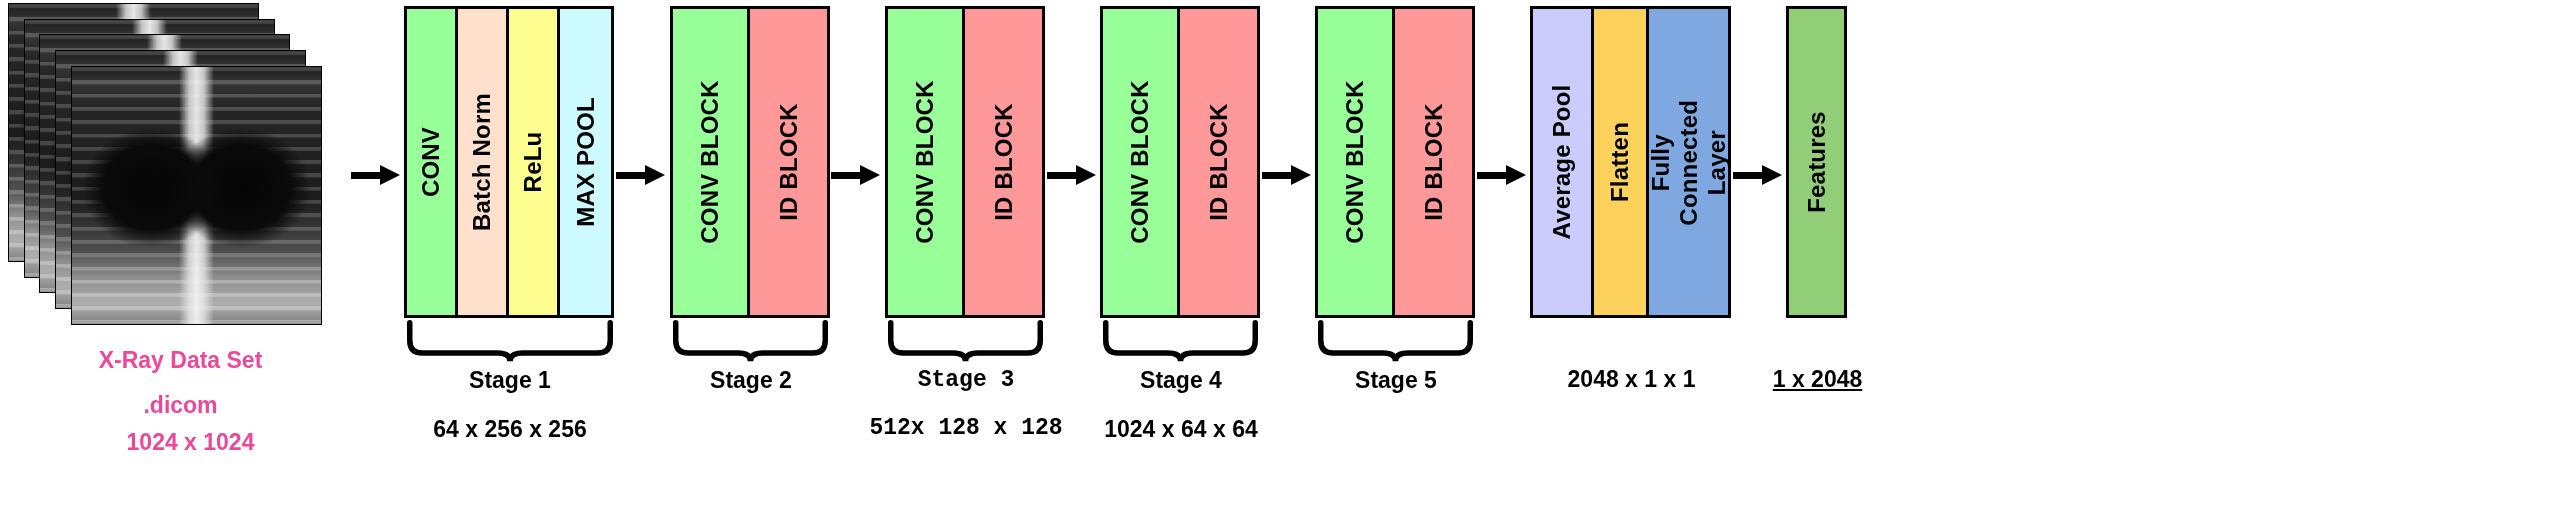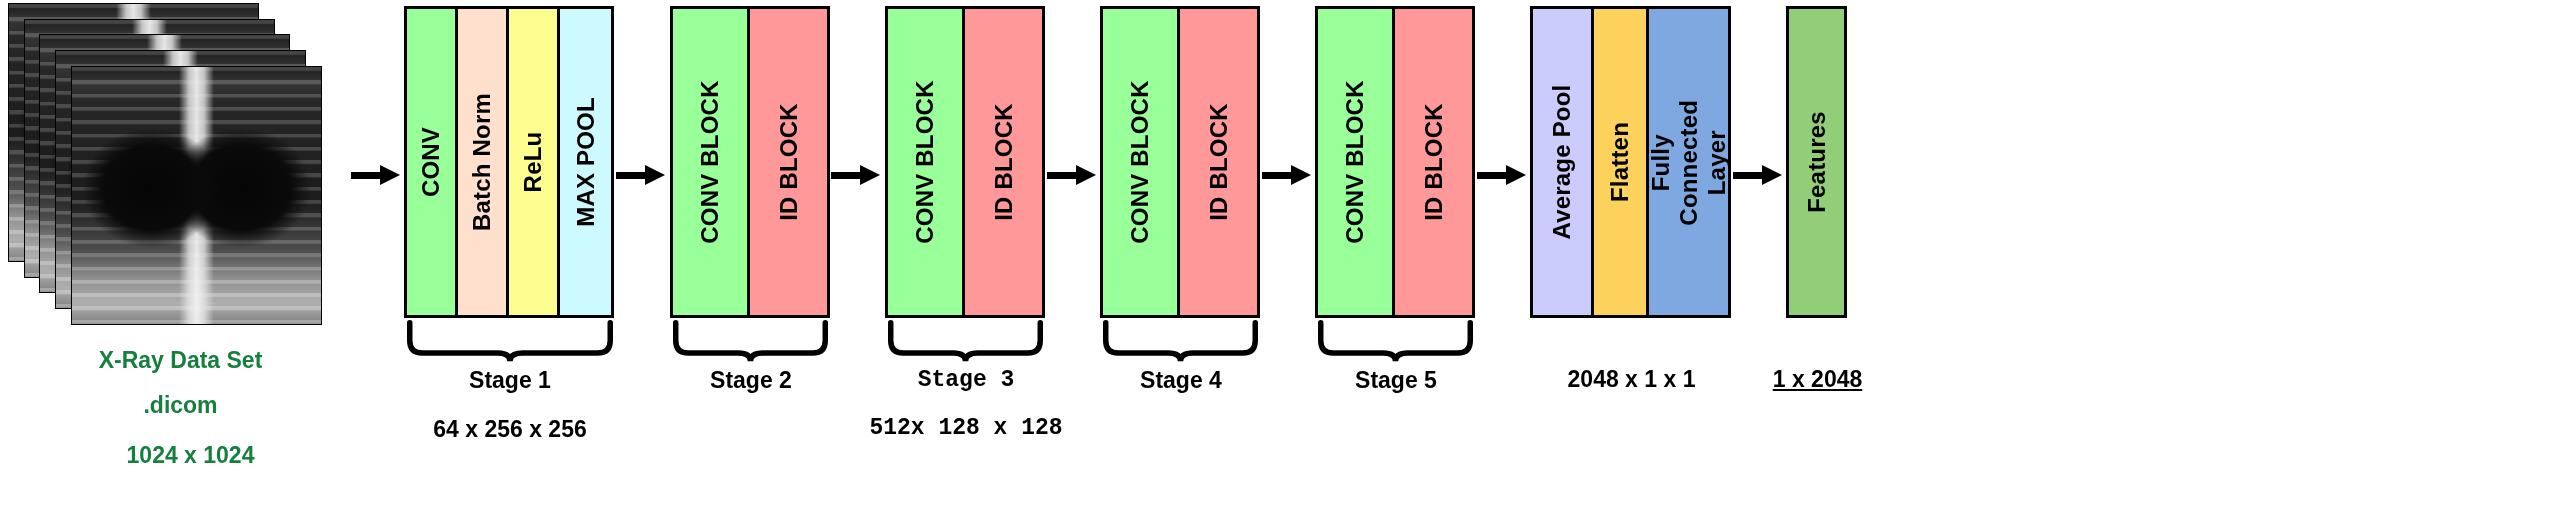--- a/index.html
+++ b/index.html
@@ -66,26 +66,26 @@
   .xray-sheet.s3 { left: 47px; top: 47px; }
   .xray-sheet.s4 { left: 63px; top: 63px; }
 
   .dataset-caption {
     position: absolute;
     left: 0px;
     top: 344px;
     width: 361px;
     text-align: center;
     font-weight: bold;
-    color: #15803d;
+    color: #ec4899;
     line-height: 1.42;
   }
   .dataset-caption .line1 { font-size: 23px; }
   .dataset-caption .line2 { font-size: 23px; margin-top: 12.6px; }
-  .dataset-caption .line3 { font-size: 23px; margin-top: 17px; padding-left: 20px; }
+  .dataset-caption .line3 { font-size: 23px; margin-top: 4px; padding-left: 20px; }
 
   
   .arrow {
     position: absolute;
     height: 8.6px;
     top: 170px;
   }
   .arrow .shaft {
     position: absolute;
     left: 0;
@@ -268,20 +268,21 @@
           </div>
         </div>
       </div>
       <div class="brace" style="left: 1103px; width: 155px;">
         <svg viewBox="0 0 198 56" preserveAspectRatio="none">
           <path d="M 3.5 3.5 L 3.5 26 Q 3.5 42 19.5 42 L 83 42 Q 99 42 99 52.5 Q 99 42 115 42 L 178.5 42 Q 194.5 42 194.5 26 L 194.5 3.5" fill="none" stroke="#000" stroke-width="7" stroke-linecap="round"></path>
         </svg>
       </div>
       <div class="group-caption" style="left: 1053px; width: 256px;">
         <div class="title">Stage 4</div>
+        <div class="dims">1024 x 64 x 64</div>
       </div>
       <div class="arrow" style="left: 1262px; width: 49px;">
         <div class="shaft" style="width: 31px;"></div>
         <div class="head"></div>
       </div>
       <div class="group" style="left: 1315px;">
         <div class="boxrow">
           <div class="cell" style="width: 77px; background: rgb(153, 255, 153);">
             <span class="vtext">CONV BLOCK</span>
           </div>

